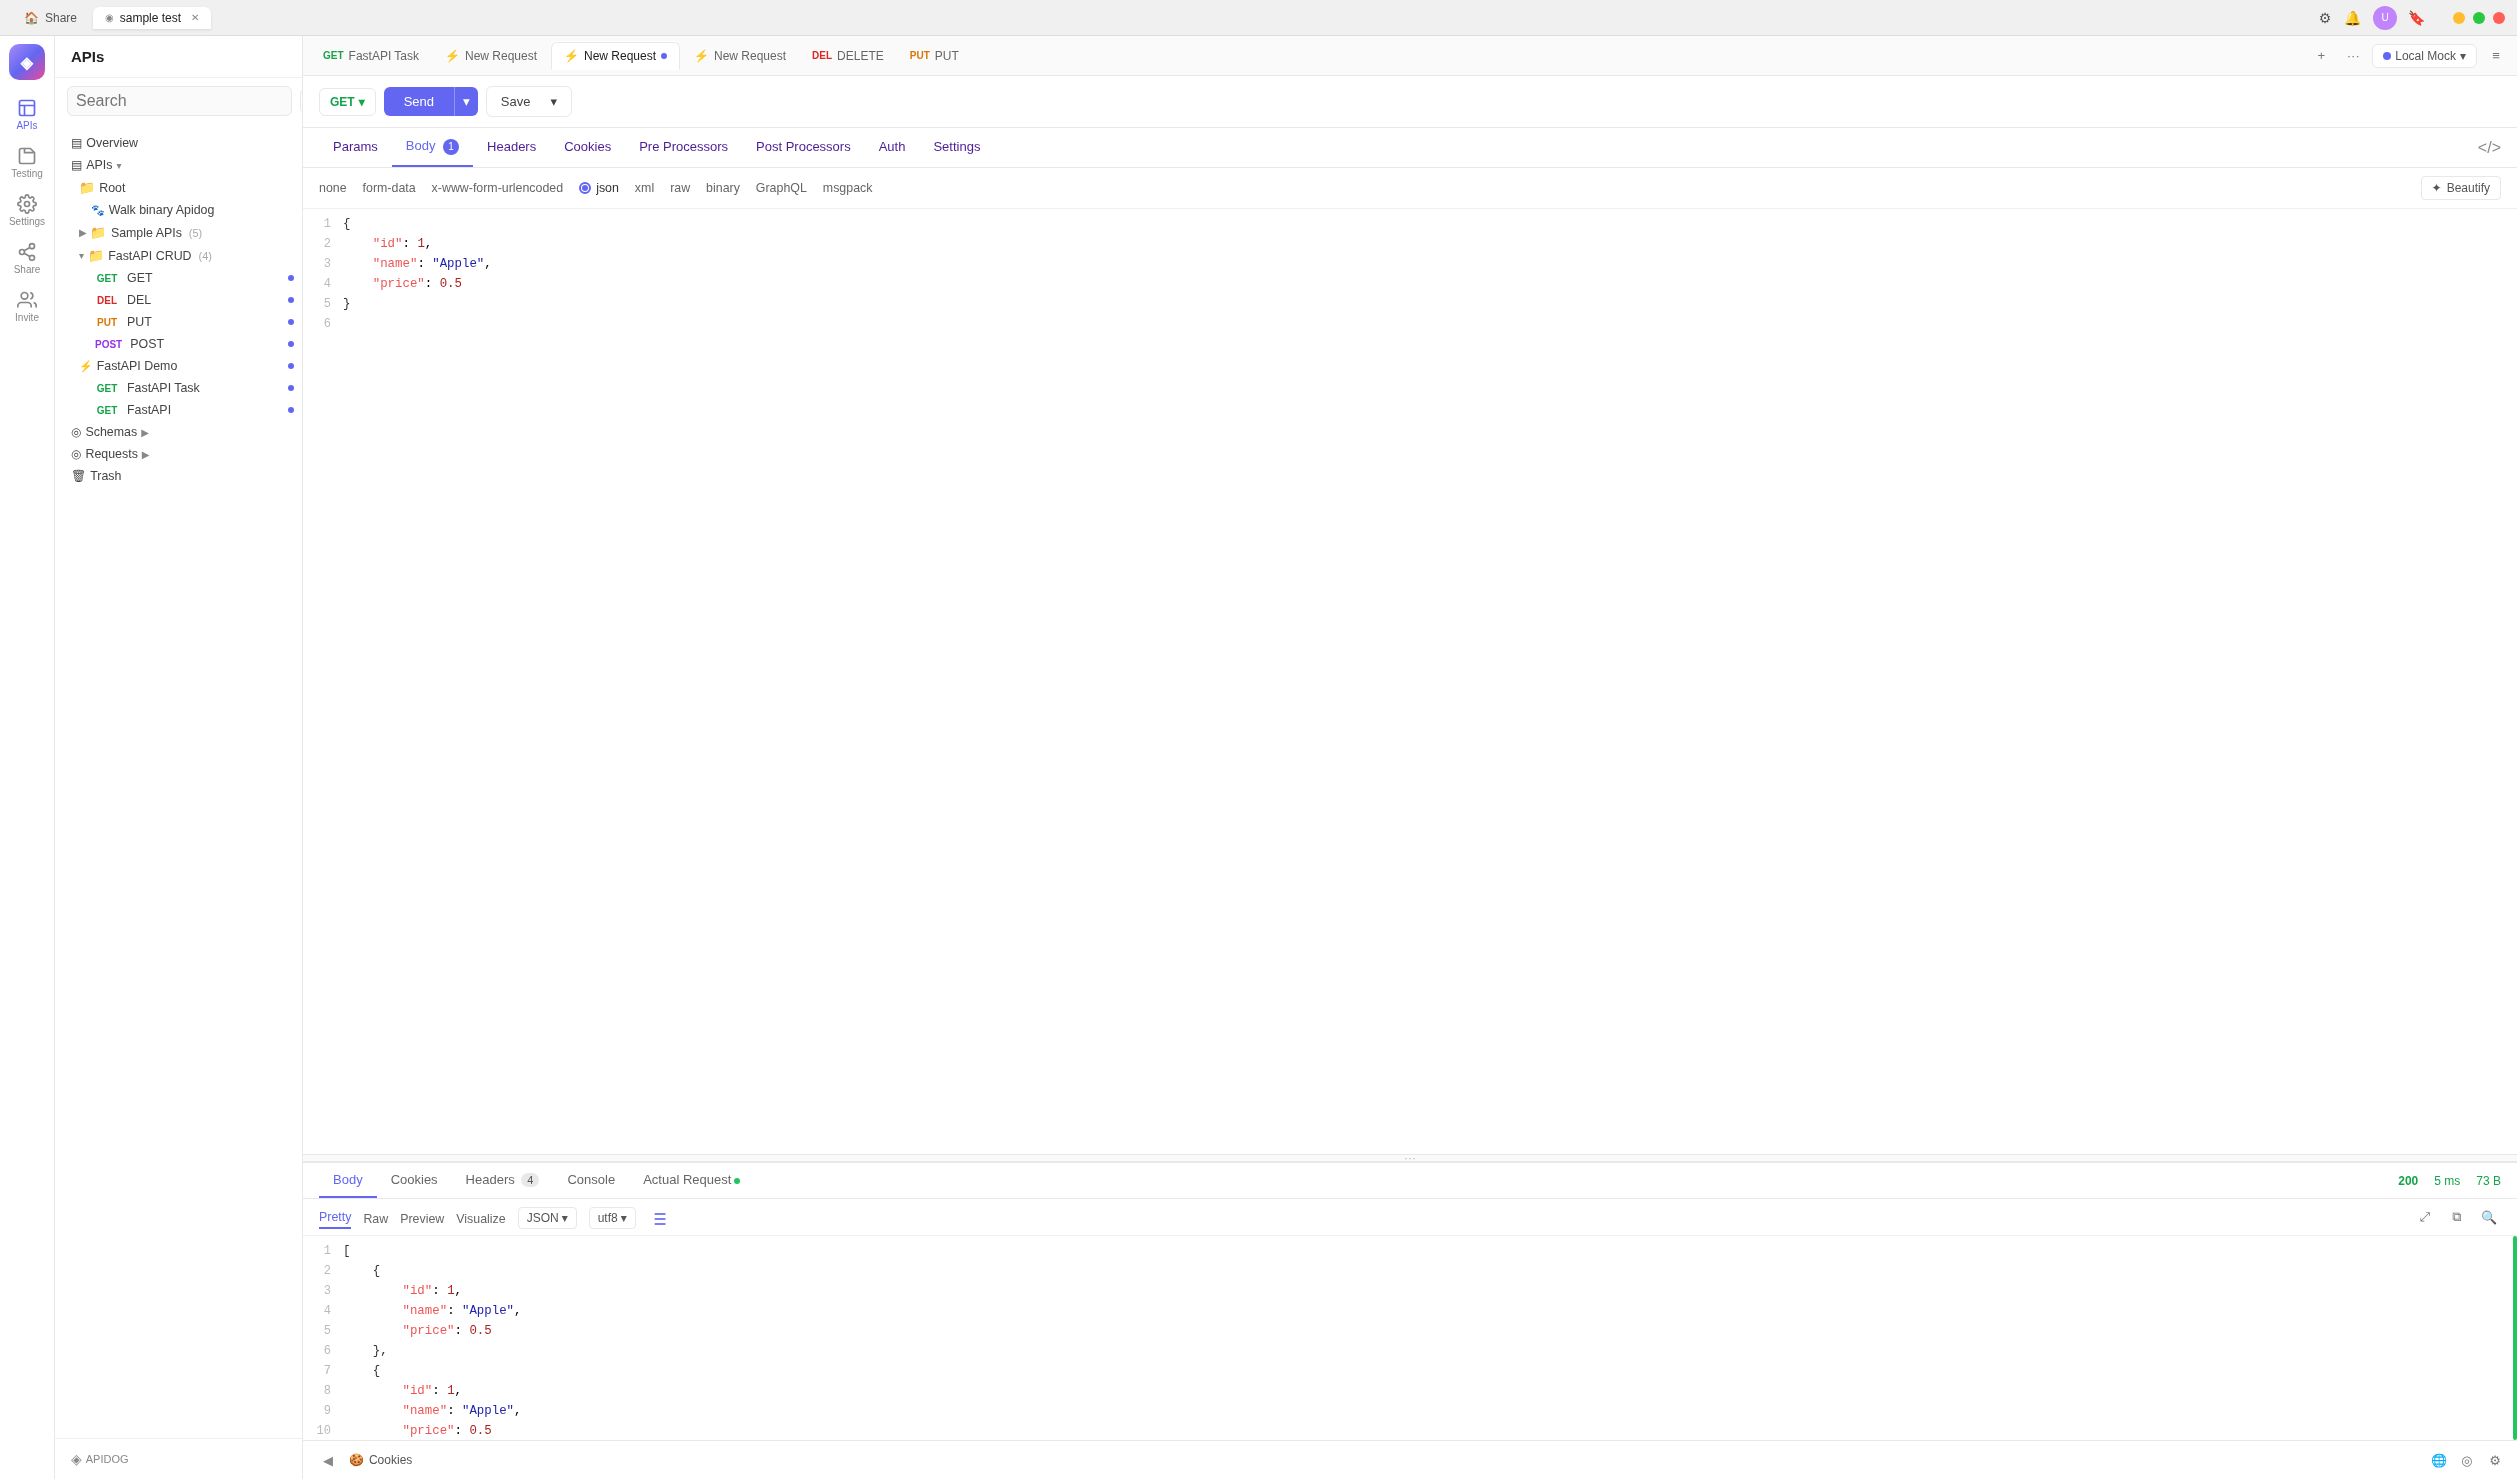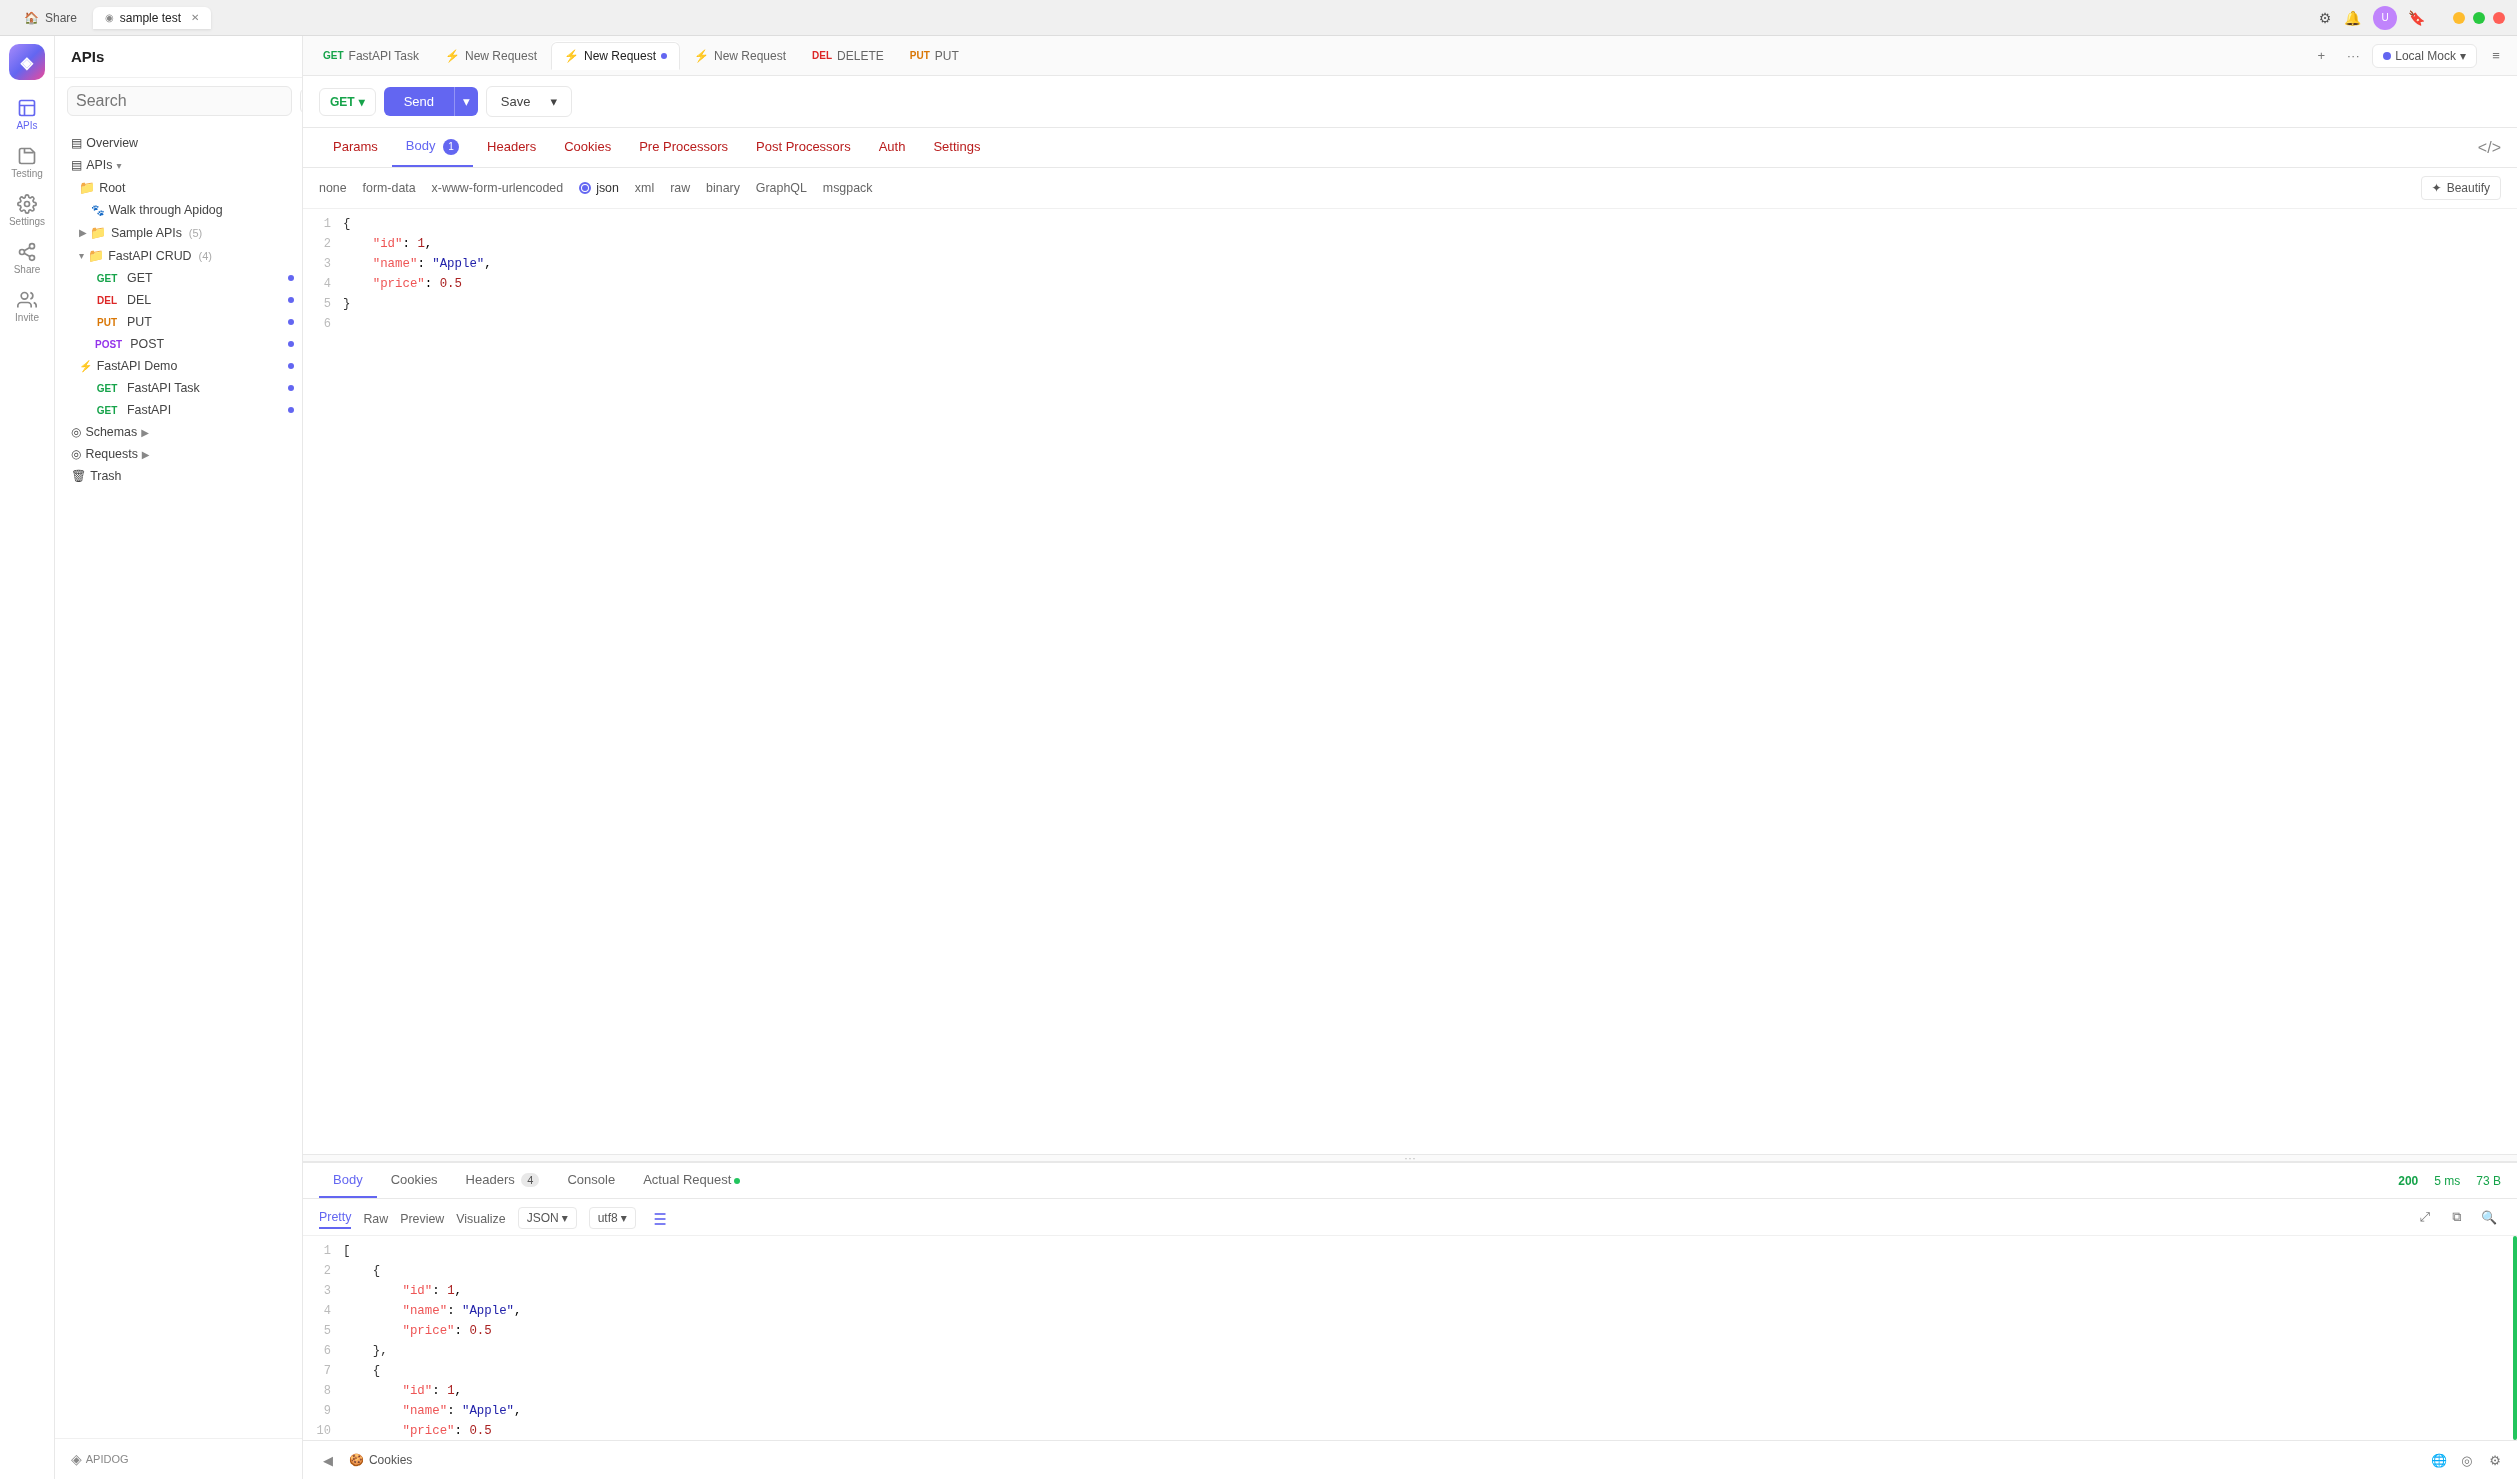--- a/index.html
+++ b/index.html
@@ -76,21 +76,21 @@
     .request-bar { display: flex; align-items: center; gap: 8px; padding: 10px 16px; border-bottom: 1px solid #e8e8e8; }
     .method-selector { display: flex; align-items: center; gap: 4px; padding: 6px 10px; border: 1px solid #e8e8e8; border-radius: 6px; cursor: pointer; background: #fff; font-size: 12px; font-weight: 600; color: #16a34a; }
     .url-input { flex: 1; padding: 7px 12px; border: 2px solid #ef4444; border-radius: 6px; font-size: 13px; color: #333; background: #fff; outline: none; }
     .send-btn-group { display: flex; align-items: flex-end; }
     .send-btn { padding: 7px 20px; background: #6366f1; color: white; border: none; border-radius: 6px 0 0 6px; cursor: pointer; font-size: 13px; font-weight: 500; }
     .send-btn-arrow { padding: 7px 8px; background: #6366f1; color: white; border: none; border-radius: 0 6px 6px 0; cursor: pointer; border-left: 1px solid rgba(255,255,255,0.3); }
     .save-btn { padding: 7px 14px; border: 1px solid #e8e8e8; border-radius: 6px; background: #fff; cursor: pointer; font-size: 13px; color: #444; display: flex; align-items: center; gap: 20px; }
 
     
     .tab-nav { display: flex; align-items: center; padding: 0 16px; border-bottom: 1px solid #e8e8e8; gap: 0; }
-    .tab-nav-item { padding: 10px 14px; font-size: 13px; color: #b91c1c; cursor: pointer; border-bottom: 2px solid transparent; }
+    .tab-nav-item { padding: 10px 14px; font-size: 13px; color: #4c1d95; cursor: pointer; border-bottom: 2px solid transparent; }
     .tab-nav-item.active { color: #6366f1; border-bottom-color: #6366f1; font-weight: 500; }
     .tab-nav-item .badge { display: inline-block; width: 16px; height: 16px; background: #6366f1; color: white; border-radius: 50%; font-size: 10px; text-align: center; line-height: 16px; margin-left: 4px; }
     .tab-nav-right { margin-left: auto; color: #888; cursor: pointer; font-size: 16px; }
 
     
     .body-type-bar { display: flex; align-items: center; gap: 16px; padding: 8px 16px; border-bottom: 1px solid #f0f0f0; }
     .body-type { font-size: 12.4px; color: #666; cursor: pointer; }
     .body-type.active { color: #333; }
     .body-type-radio { display: flex; align-items: center; gap: 5px; }
     .radio-dot { width: 12px; height: 12px; border-radius: 50%; border: 2px solid #6366f1; display: flex; align-items: center; justify-content: center; }
@@ -237,21 +237,21 @@
         <span style="font-size:12px;">▤</span>
         <span>APIs</span>
         <span class="tree-arrow">▾</span>
       </div>
       <div class="tree-item tree-indent-1">
         <span class="folder-icon">📁</span>
         <span>Root</span>
       </div>
       <div class="tree-item tree-indent-2">
         <span style="font-size:11px; color:#a78bfa;">🐾</span>
-        <span>Walk through Apidog</span>
+        <span>Walk binary Apidog</span>
       </div>
       <div class="tree-item tree-indent-1">
         <span class="tree-arrow">▶</span>
         <span class="folder-icon">📁</span>
         <span>Sample APIs</span>
         <span style="color:#aaa; font-size:11px; margin-left:3px;">(5)</span>
       </div>
       <div class="tree-item tree-indent-1">
         <span class="tree-arrow">▾</span>
         <span class="folder-icon">📁</span>

